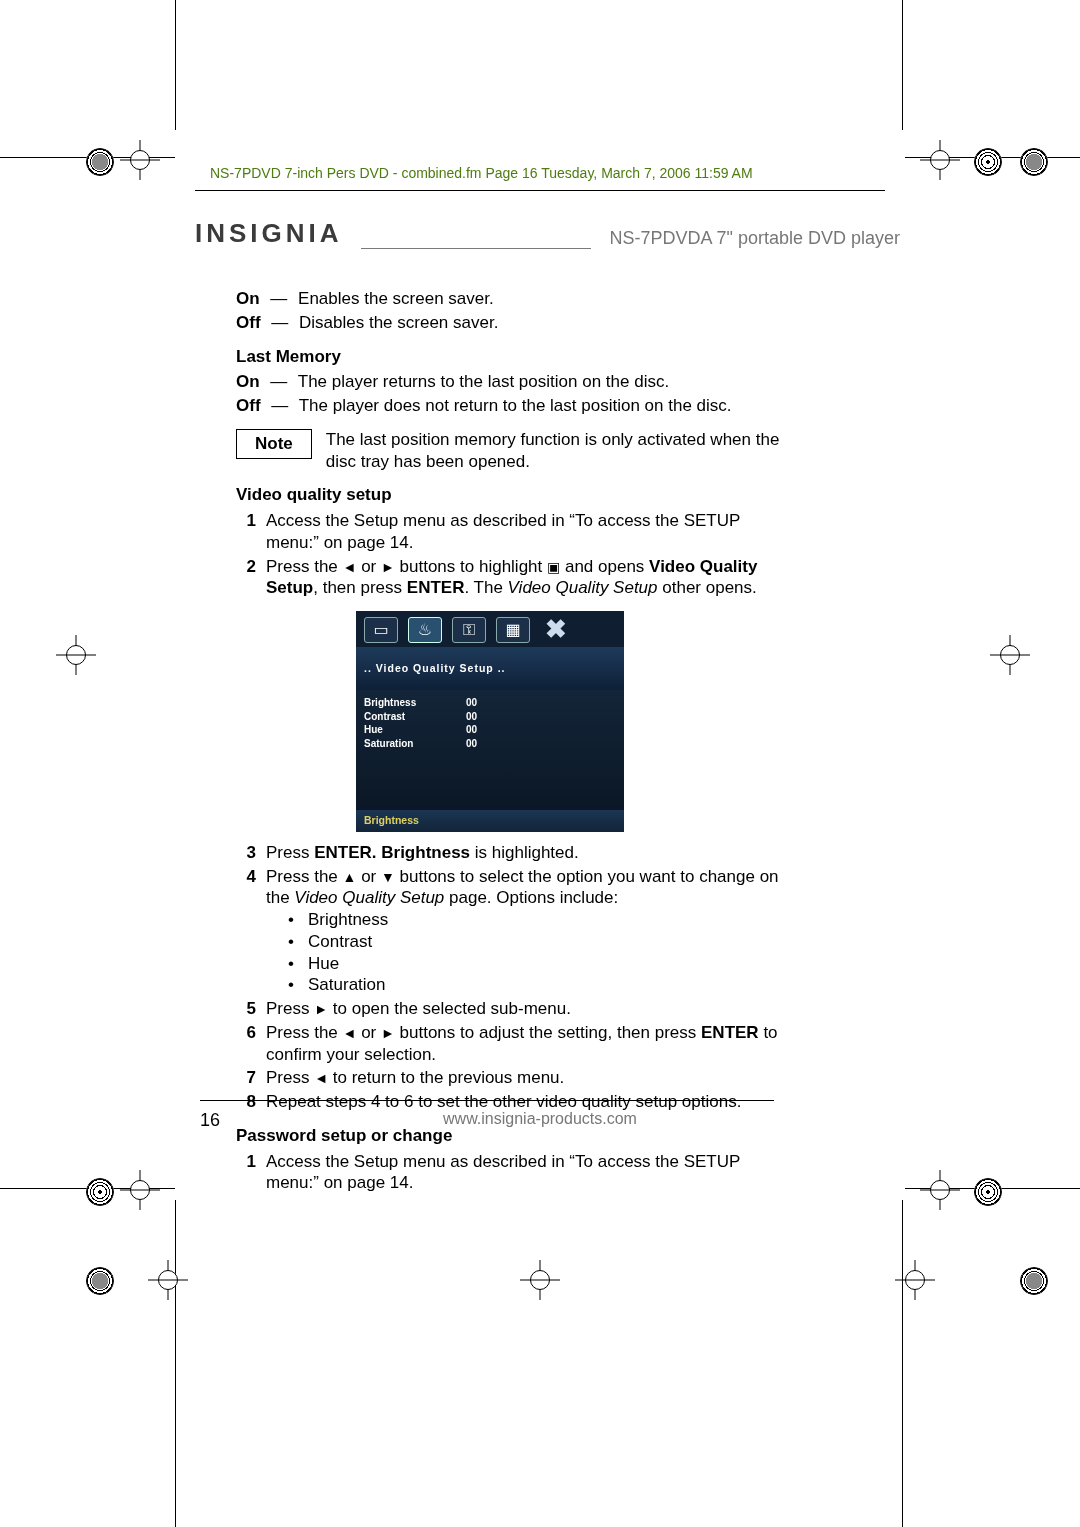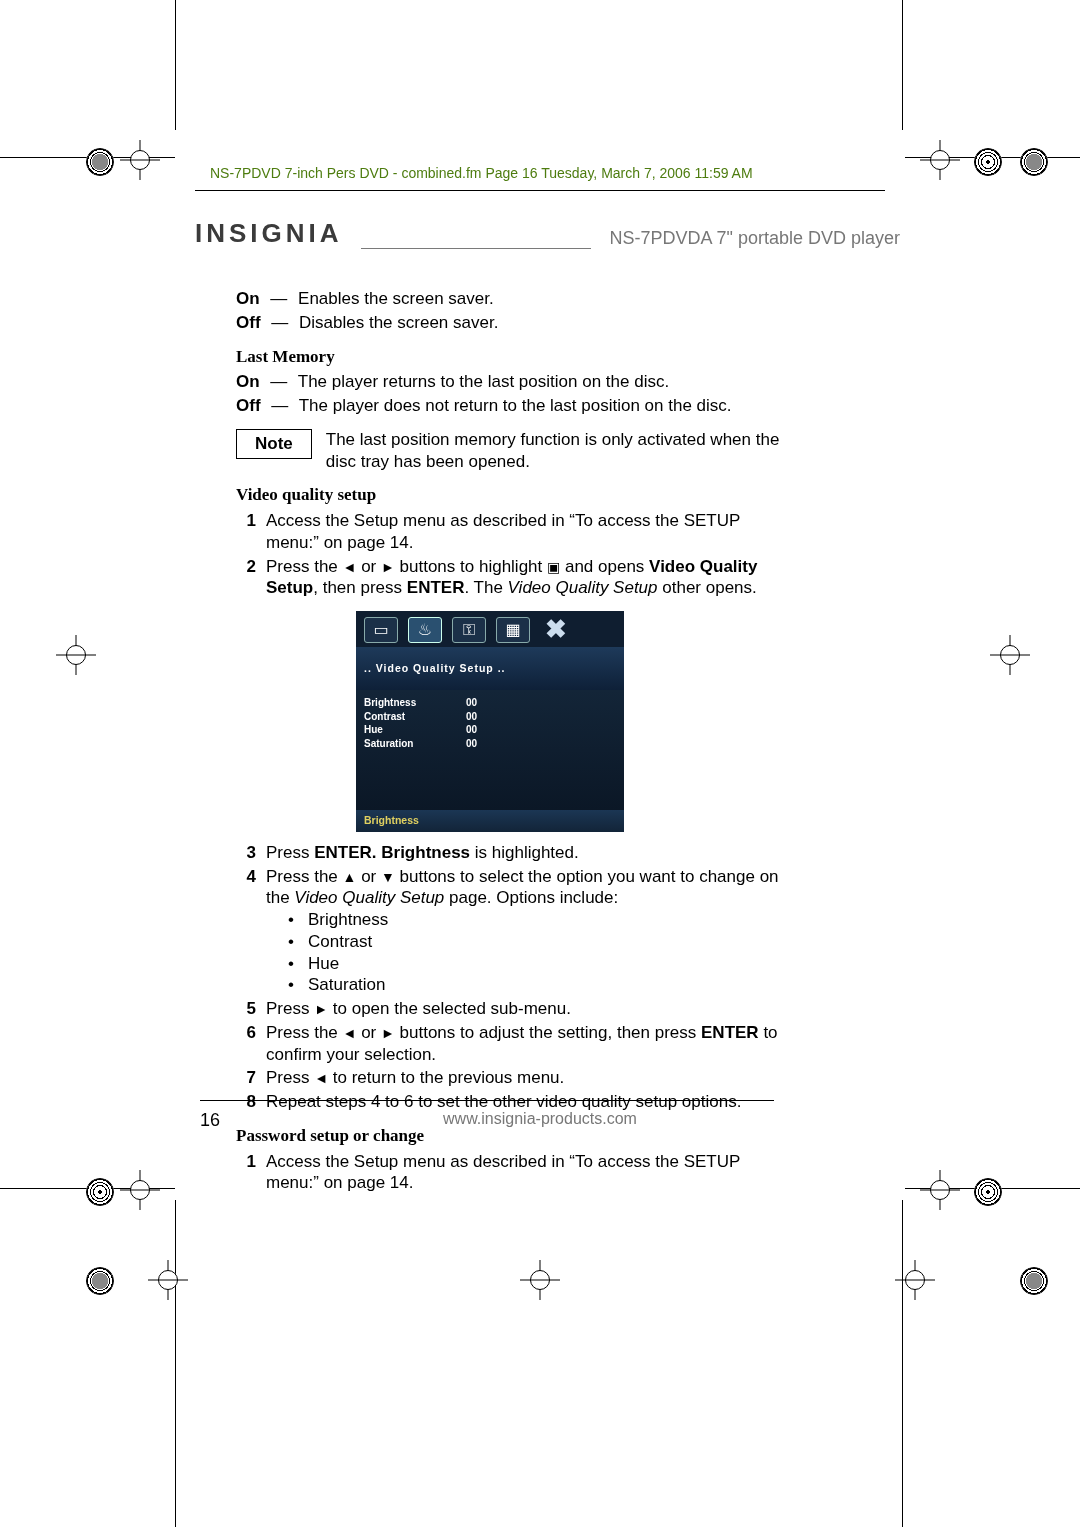--- a/index.html
+++ b/index.html
@@ -123,21 +123,20 @@
     line-height: 1.28;
     margin-top: 16px;
   }
   .indent1 { margin-left: 38px; }
   .bold { font-weight: 700; }
   .italic { font-style: italic; }
   .heading {
     font-weight: 700;
     margin-top: 12px;
     margin-bottom: 4px;
-    font-family: Liberation Serif, serif;
   }
   .para { margin: 0 0 2px 0; }
   .dash { padding: 0 6px; }
 
   .note-row {
     display: flex;
     gap: 14px;
     align-items: flex-start;
     margin: 12px 0 10px 0;
   }

